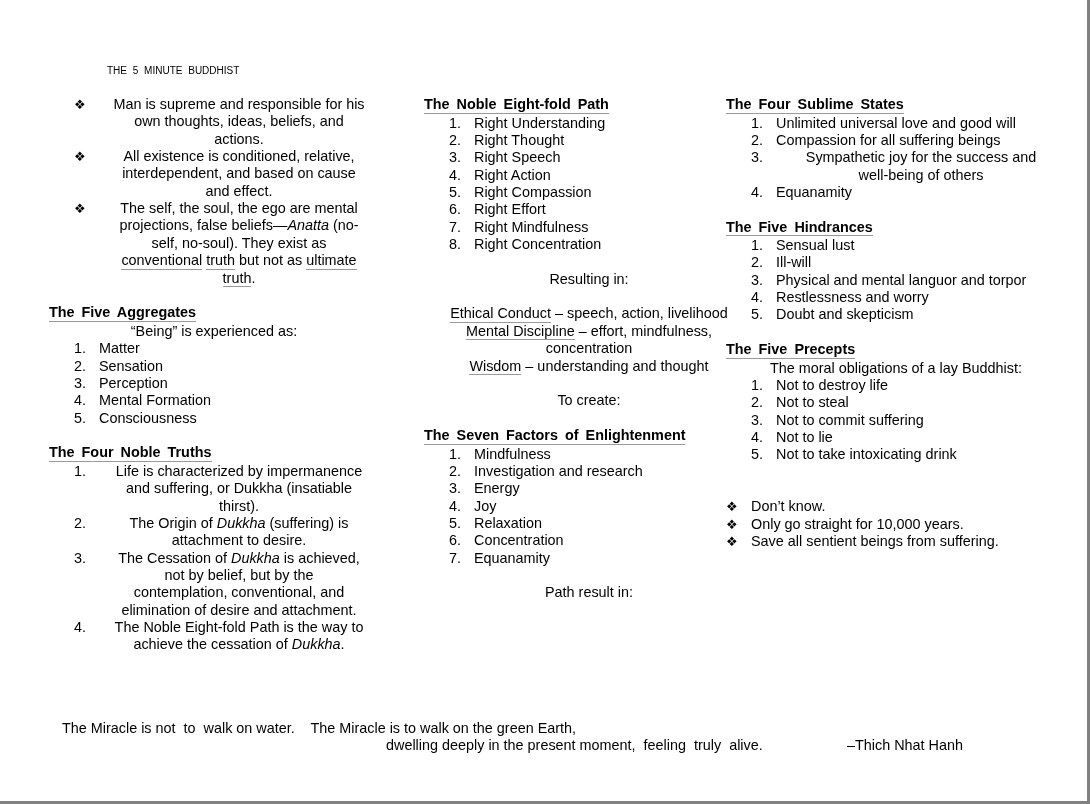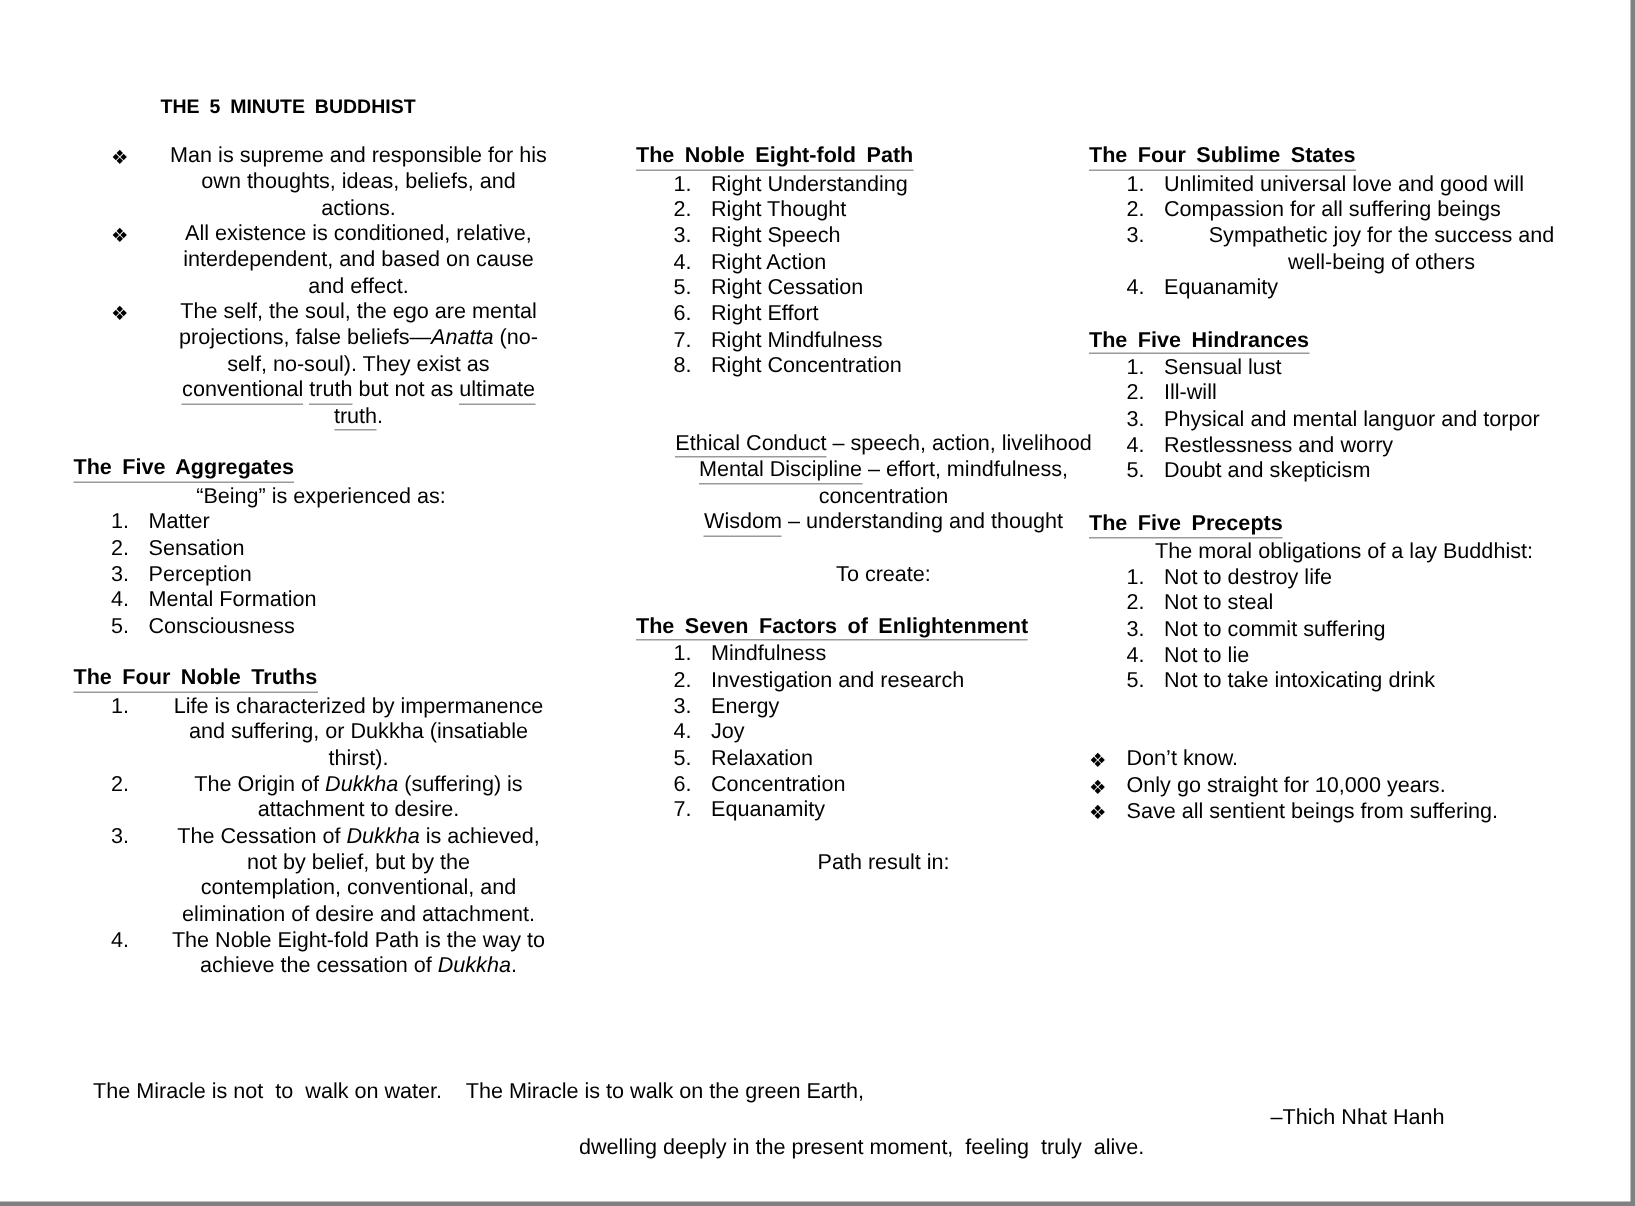--- a/index.html
+++ b/index.html
@@ -2,21 +2,21 @@
 <html><head>
 <meta charset="utf-8">
 <style>
   html, body { margin: 0; padding: 0; }
   body {
     width: 1090px; height: 804px; background: #ffffff; position: relative; overflow: hidden;
     font-family: "Liberation Sans", sans-serif; color: #000; font-size: 14.4px;
   }
   .page-edge-right { position: absolute; left: 1087px; top: 0; width: 3px; height: 804px; background: #808080; }
   .page-edge-bottom { position: absolute; left: 0; top: 801px; width: 1090px; height: 3px; background: #808080; }
-  .title { position: absolute; left: 107px; top: 62px; font-weight: bold; font-size: 13px; word-spacing: 3px; line-height: 18px; }
+  .title { position: absolute; left: 107px; top: 62px; font-weight: normal; font-size: 10px; word-spacing: 3px; line-height: 18px; }
   .col { position: absolute; line-height: 17.35px; }
   .col1 { left: 49px; top: 96px; width: 330px; }
   .col2 { left: 388px; top: 96px; width: 330px; margin-left: 36px; }
   .col3 { left: 726px; top: 96px; width: 340px; }
   .heading {
     font-weight: bold; display: inline-block; word-spacing: 3px;
     border-bottom: 1.5px solid #9a9a9a; line-height: 15.5px; margin-bottom: 1px;
   }
   .line { white-space: nowrap; text-align: center; }
   .ul { border-bottom: 1.5px solid #9a9a9a; line-height: 15.5px; display: inline-block; }
@@ -24,21 +24,21 @@
   .bullets li { position: relative; padding-left: 50px; }
   .bullets li .bmark { position: absolute; left: 25px; top: 0; font-size: 13px; }
   .col3 .bullets li { padding-left: 25px; }
   .col3 .bullets li .bmark { left: 0; }
   .numlist { margin: 0; padding: 0; list-style: none; }
   .numlist li { position: relative; padding-left: 50px; }
   .numlist li .num { position: absolute; left: 25px; top: 0; }
   .gap { height: 17.35px; }
   .gap2 { height: 34.7px; }
   .quote { position: absolute; left: 62px; top: 720px; line-height: 17.4px; white-space: pre; }
-  .quote2 { position: absolute; left: 386px; top: 737px; white-space: pre; line-height: 17.4px; margin-top: 20px; }
+  .quote2 { position: absolute; left: 386px; top: 737px; white-space: pre; line-height: 17.4px; }
   .author { position: absolute; left: 847px; top: 737px; line-height: 17.4px; text-align: right; }
   i { font-style: italic; }
 </style>
 </head>
 <body>
 
 <div class="page-edge-right"></div>
 <div class="page-edge-bottom"></div>
 
 <div class="title">THE  5  MINUTE  BUDDHIST</div>
@@ -109,27 +109,28 @@
   </ol>
 </div>
 
 <div class="col col2">
   <div class="heading">The  Noble  Eight-fold  Path</div>
   <ol class="numlist">
     <li><span class="num">1.</span><span>Right Understanding</span></li>
     <li><span class="num">2.</span><span>Right Thought</span></li>
     <li><span class="num">3.</span><span>Right Speech</span></li>
     <li><span class="num">4.</span><span>Right Action</span></li>
-    <li><span class="num">5.</span><span>Right Cessation</span></li>
+    <li><span class="num">5.</span><span>Right Compassion</span></li>
     <li><span class="num">6.</span><span>Right Effort</span></li>
     <li><span class="num">7.</span><span>Right Mindfulness</span></li>
     <li><span class="num">8.</span><span>Right Concentration</span></li>
   </ol>
 
   <div class="gap"></div>
+  <div class="line">Resulting in:</div>
   <div class="gap"></div>
 
   <div class="line"><span class="ul">Ethical Conduct</span><span> – speech, action, livelihood</span></div>
   <div class="line"><span class="ul">Mental Discipline</span><span> – effort, mindfulness,</span></div>
   <div class="line">concentration</div>
   <div class="line"><span class="ul">Wisdom</span><span> – understanding and thought</span></div>
 
   <div class="gap"></div>
   <div class="line">To create:</div>
   <div class="gap"></div>

